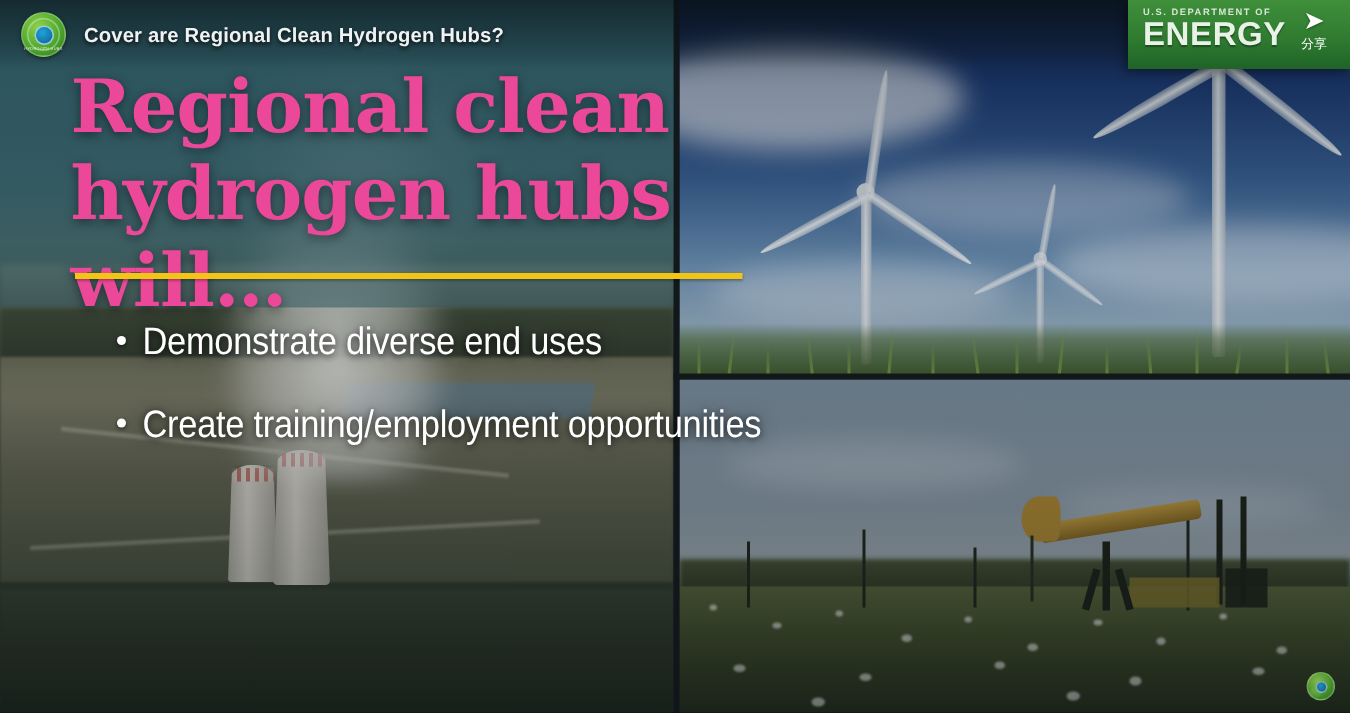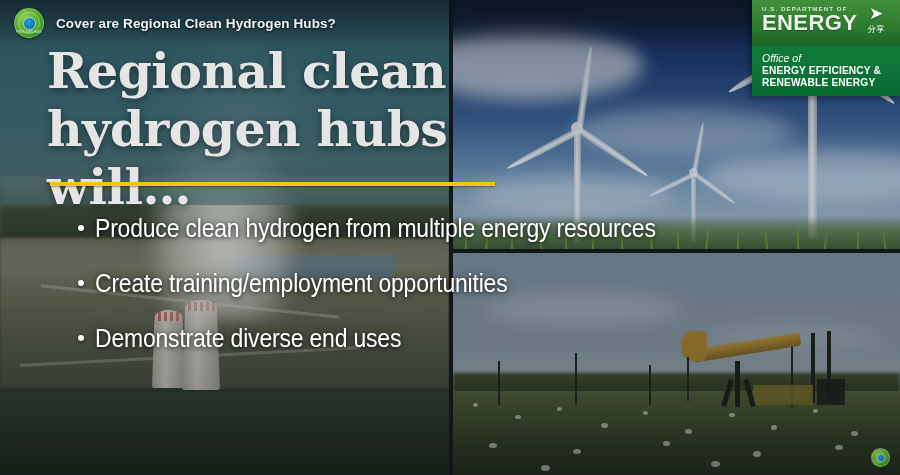--- a/index.html
+++ b/index.html
@@ -145,21 +145,21 @@
     cursor:pointer; }
   #share-arrow{ font-size:17px; color:#fff; line-height:16px; display:block;
     text-shadow:0 1px 2px rgba(0,0,0,.4); }
   #share-label{ font-size:8.5px; color:#fff; display:block; margin-top:2px;
     font-family:"DejaVu Sans", sans-serif; }
 
   
   #content{ position:absolute; inset:0; z-index:20; }
   #title{ position:absolute; left:47px; top:42px; width:520px;
     font-family:"DejaVu Serif","Liberation Serif", serif;
-    font-weight:bold; font-size:49px; line-height:58px; color:#e5e5e5;
+    font-weight:bold; font-size:49px; line-height:58px; color:#ec4899;
     letter-spacing:-0.6px; text-shadow:0 2px 7px rgba(0,0,0,.48);
   }
   #rule{ position:absolute; left:50px; top:182px; width:445px; height:4px;
     background:#f2c414; box-shadow:0 1px 2px rgba(0,0,0,.35); }
 
   #bullets{ position:absolute; left:78px; top:214px; width:800px; }
   .bullet{ display:flex; align-items:baseline; gap:11px; margin-bottom:26px; }
   .dot{ width:6px; height:6px; border-radius:50%; background:#ffffff; flex:0 0 auto;
     transform:translateY(-6px); box-shadow:0 1px 3px rgba(0,0,0,.6); }
   .btext{ font-family:"Liberation Sans", sans-serif; font-size:25.5px; font-weight:400;
@@ -299,29 +299,25 @@
     <div id="title">
       <span>Regional clean</span><br>
       <span>hydrogen hubs will…</span>
     </div>
 
     <div id="rule"></div>
 
     <div id="bullets">
       <div class="bullet">
         <span class="dot"></span>
-        <span class="btext">Produce clean hydrogen from multiple energy resources</span>
+        <span class="btext">Demonstrate diverse end uses</span>
       </div>
       <div class="bullet">
         <span class="dot"></span>
         <span class="btext">Create training/employment opportunities</span>
-      </div>
-      <div class="bullet">
-        <span class="dot"></span>
-        <span class="btext">Demonstrate diverse end uses</span>
       </div>
     </div>
   </div>
 
   <div id="header">
     <div id="hub-logo">
       <div class="ring"></div>
       <div class="inner"></div>
       <div class="micro">HYDROGEN HUBS</div>
     </div>
@@ -330,26 +326,19 @@
 
   <div id="doe">
     <div id="doe-top">
       <div id="doe-dept">U.S. DEPARTMENT OF</div>
       <div id="doe-energy">ENERGY</div>
       <div id="share-btn">
         <span id="share-arrow">➤</span>
         <span id="share-label">分享</span>
       </div>
     </div>
-    <div id="doe-bottom">
-      <div id="doe-office">Office of</div>
-      <div id="doe-eere">
-        <span>ENERGY EFFICIENCY &amp;</span><br>
-        <span>RENEWABLE ENERGY</span>
-      </div>
-    </div>
   </div>
 
   <div id="watermark">
     <div class="wi"></div>
   </div>
 
 </div>
 
 </body></html>

